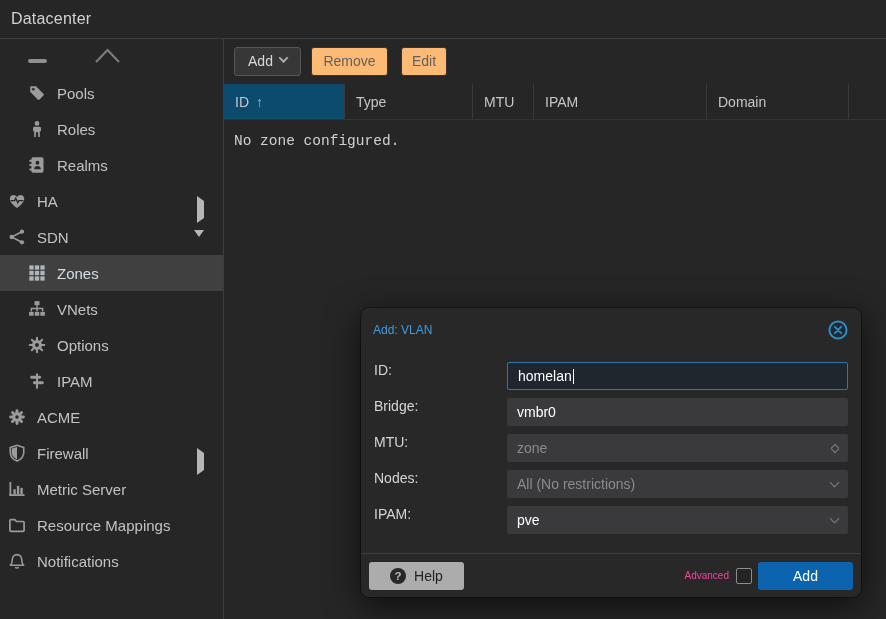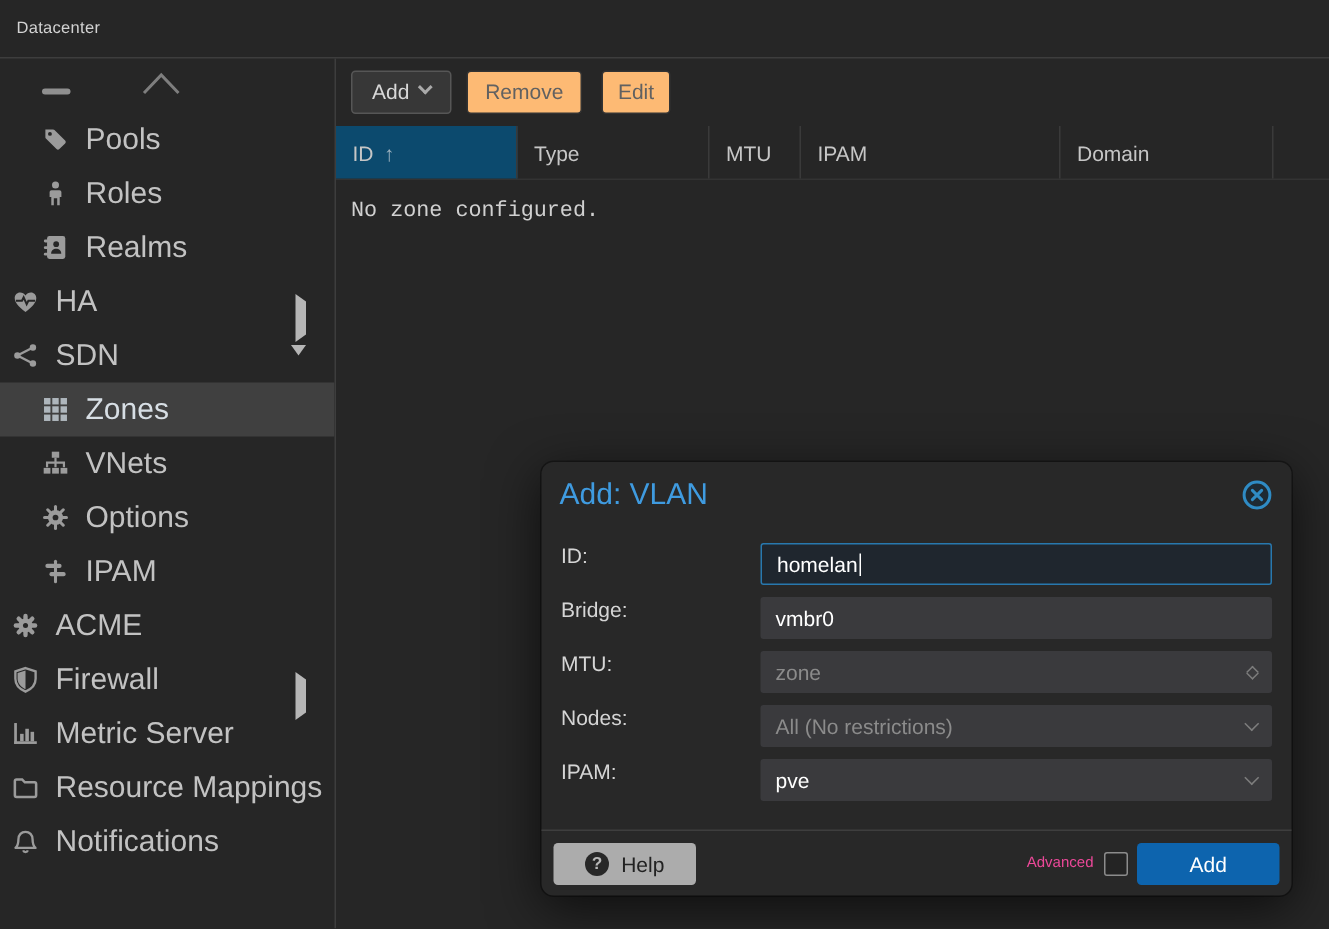--- a/index.html
+++ b/index.html
@@ -9,34 +9,34 @@
     font-family:"Liberation Sans", sans-serif;
     color:#c9c9c9;
     position:relative;
   }
 
   
   .topbar {
     height:39px; display:flex; align-items:center;
     padding:0 11px; border-bottom:1px solid #3d3d3d;
   }
-  .topbar .title { font-size:11px; color:#d2d2d2; letter-spacing:.2px; }
+  .topbar .title { font-size:16px; color:#d2d2d2; letter-spacing:.2px; }
 
   
   .layout { display:flex; height:580px; }
   .sidebar {
     width:224px; border-right:1px solid #3d3d3d; padding-top:0;
     overflow:hidden; position:relative; flex:none;
   }
   .content { flex:1; position:relative; }
 
   
   .nav-item {
     height:36px; display:flex; align-items:center;
-    font-size:20px; color:#c2c2c2; cursor:pointer; position:relative;
+    font-size:15px; color:#c2c2c2; cursor:pointer; position:relative;
   }
   .nav-item.lvl1 { padding-left:8px; }
   .nav-item.lvl2 { padding-left:28px; }
   .nav-item .ic { width:18px; height:18px; margin-right:11px; flex:none; }
   .nav-item.selected { background:#404040; color:#d7dee4; }
   .expander { position:absolute; right:19px; top:50%; }
   .tri-right {
     width:0; height:0; margin-top:-5px;
     border-left:7px solid #b6b6b6;
     border-top:5px solid transparent; border-bottom:5px solid transparent;
@@ -90,21 +90,21 @@
 
   
   .dialog {
     position:absolute; left:361px; top:308px; width:500px; height:289px;
     background:#282828; border-radius:8px; z-index:10;
     box-shadow:0 8px 34px rgba(0,0,0,.65), 0 0 0 1px rgba(0,0,0,.35);
   }
   .dialog-header {
     height:44px; display:flex; align-items:center; padding:0 12px;
   }
-  .dialog-title { color:#3f9be0; font-size:20px; }
+  .dialog-title { color:#3f9be0; font-size:12px; }
   .close-btn { margin-left:auto; width:22px; height:22px; cursor:pointer; }
   .dialog-body { padding:10px 13px 0 13px; }
   .form-row { display:flex; align-items:flex-start; height:28px; margin-bottom:8px; }
   .form-label { width:133px; font-size:14px; color:#d5d5d5; flex:none; }
   .field {
     flex:1; height:28px; display:flex; align-items:center;
     padding:0 10px; font-size:14px; color:#ffffff;
     background:#3a3a3d; border-radius:2px; position:relative;
   }
   .field.focused { background:#1f262e; border:1px solid #2878ae; }

